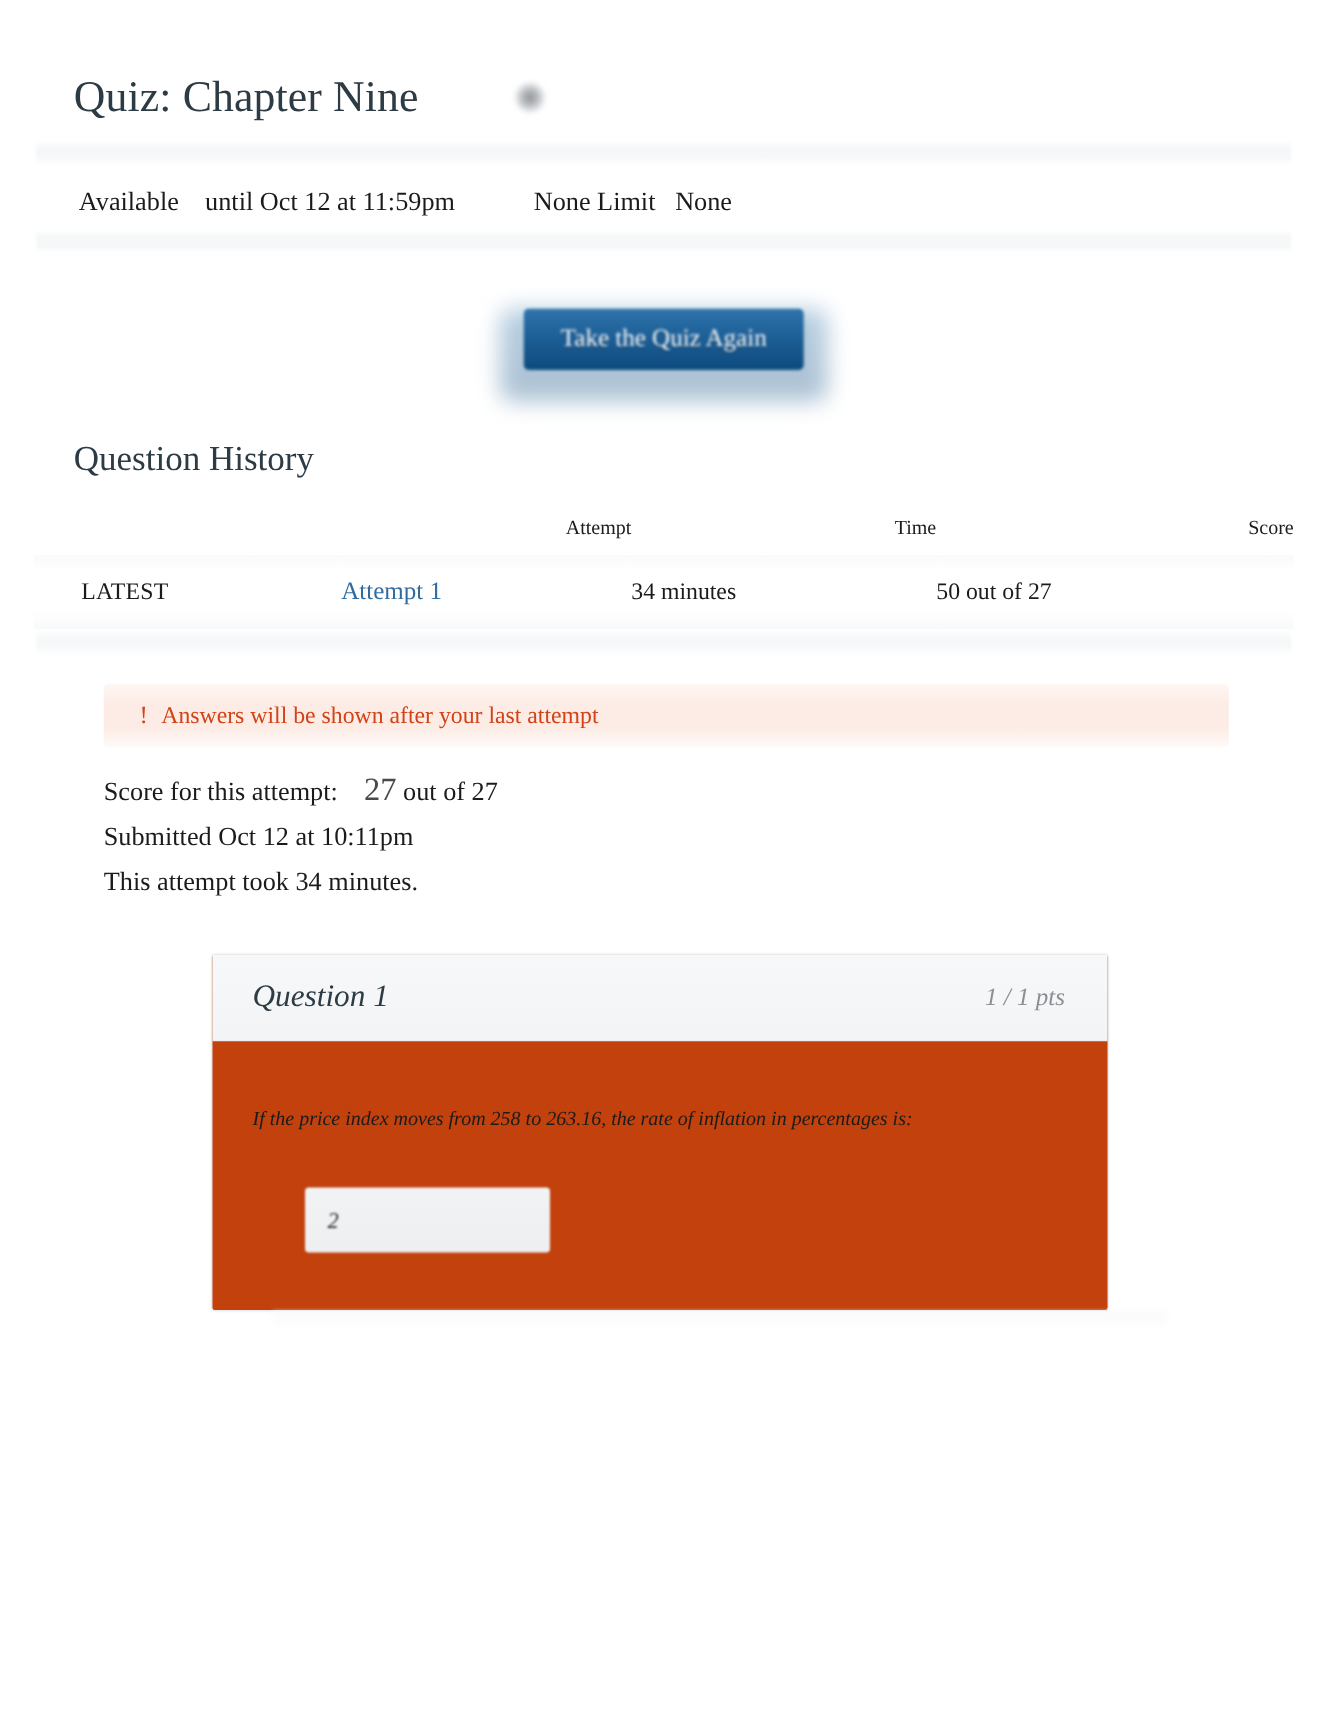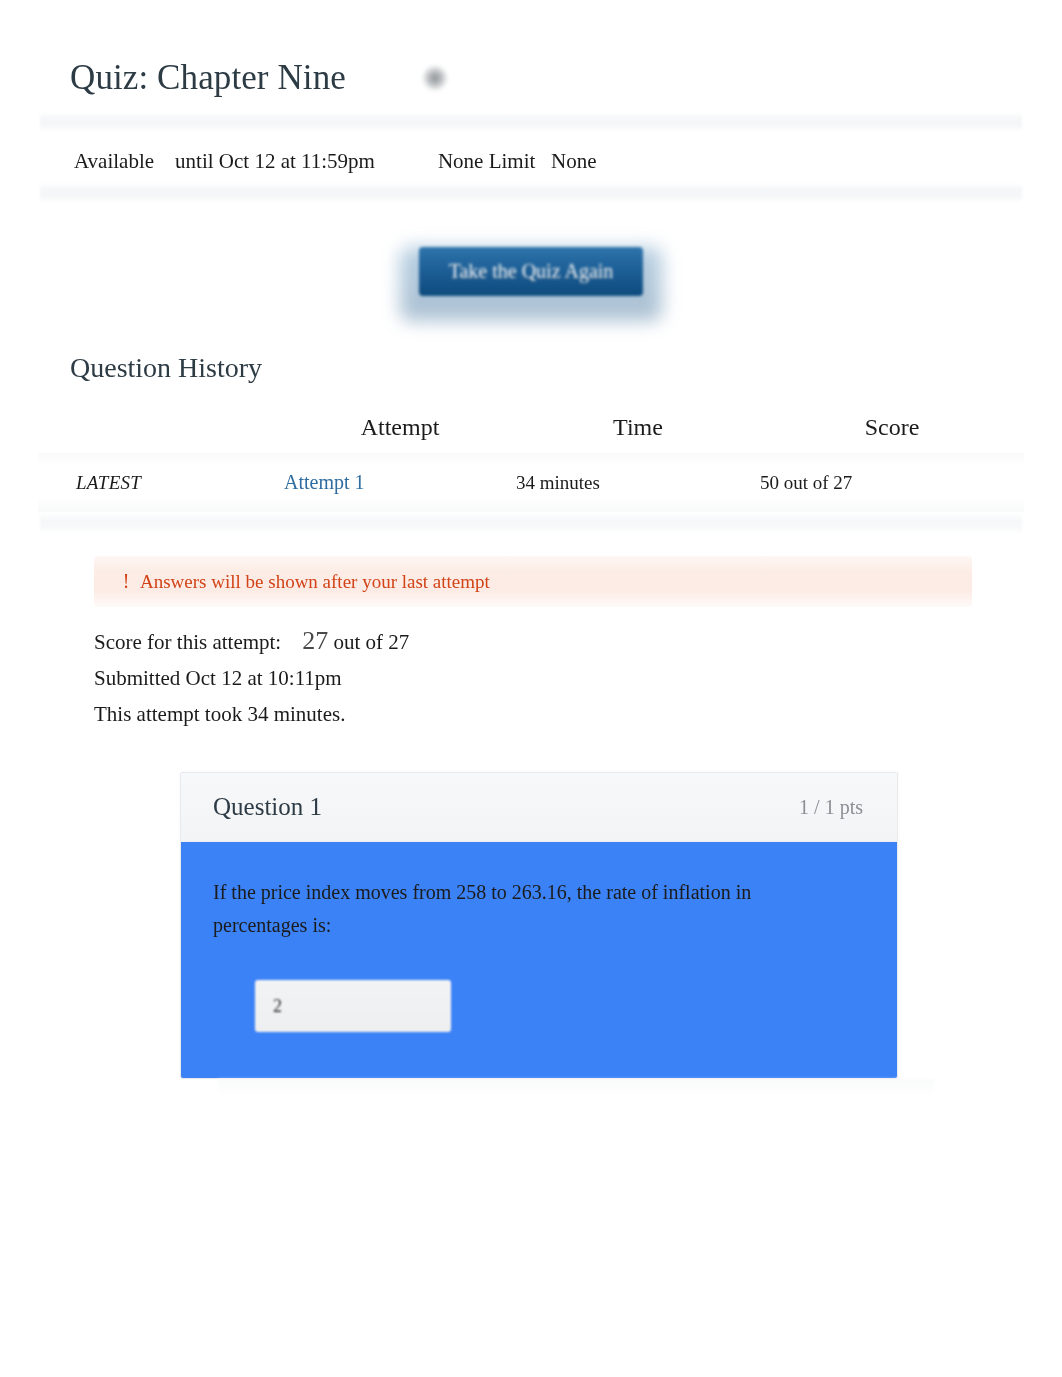--- a/index.html
+++ b/index.html
@@ -14,21 +14,21 @@
     color: #2d3b45;
     overflow: hidden;
     position: relative;
   }
 
   .page {
     position: relative;
     width: 1062px;
     height: 1335px;
     box-sizing: border-box;
-    padding: 0 38px;
+    padding: 0 27px;
   }
 
   
   .title-row {
     display: flex;
     align-items: center;
     padding: 58px 0 14px 32px;
   }
   .quiz-title {
     font-size: 35px;
@@ -110,31 +110,31 @@
   }
 
   .attempts-table {
     width: 100%;
     border-collapse: collapse;
     margin-top: 26px;
     font-size: 19px;
     color: #1b1b1b;
   }
   .attempts-table th {
-    text-align: center;
+    text-align: right;
     font-weight: normal;
-    font-size: 24px;
+    font-size: 16px;
     padding: 4px 0 12px 0;
     color: #1b1b1b;
   }
   .attempts-table td {
     padding: 18px 0 18px 0;
     vertical-align: middle;
   }
-  .col-latest  { width: 208px; padding-left: 38px !important; font-style: italic; }
+  .col-latest  { width: 208px; padding-left: 38px !important; }
   .col-attempt { width: 232px; }
   .col-time    { width: 244px; }
   .col-score   { width: auto; }
 
   .row-band td {
     background: linear-gradient(to bottom, rgba(248,249,250,.9) 0%, rgba(255,255,255,1) 22%, rgba(255,255,255,1) 74%, rgba(248,249,250,.9) 100%);
   }
   .latest-label {
     font-size: 19px;
     letter-spacing: .2px;
@@ -200,24 +200,25 @@
   .score-line-1 { white-space: pre; }
   .score-big {
     font-size: 26px;
     color: #4a4a4a;
   }
 
   
   .question-card {
     margin: 40px 0 0 86px;
     width: 716px;
-    background: #3b82f6;
+    background: #c2410c;
     border: 1px solid #e8eaec;
     border-radius: 3px;
     box-shadow: 0 0 3px rgba(0,0,0,.04);
+    font-style: italic;
   }
   .question-header {
     background: linear-gradient(to bottom, #f7f8f9 0%, #f3f4f5 100%);
     border-bottom: 1px solid #eceef0;
     display: flex;
     align-items: center;
     justify-content: space-between;
     padding: 20px 34px 20px 32px;
     filter: blur(.4px);
   }
@@ -226,24 +227,25 @@
     color: #2d3b45;
   }
   .question-pts {
     font-size: 20px;
     color: #8b8f93;
   }
   .question-body {
     padding: 34px 34px 46px 32px;
   }
   .question-text {
-    font-size: 20px;
+    font-size: 16px;
     line-height: 33px;
     color: #1b1b1b;
     max-width: 630px;
+    margin-top: 12px;
   }
   .answer-row {
     margin-top: 38px;
     padding-left: 42px;
   }
   .answer-box {
     width: 196px;
     height: 52px;
     background: linear-gradient(to bottom, #f2f3f4 0%, #eeeff0 100%);
     border-radius: 3px;

